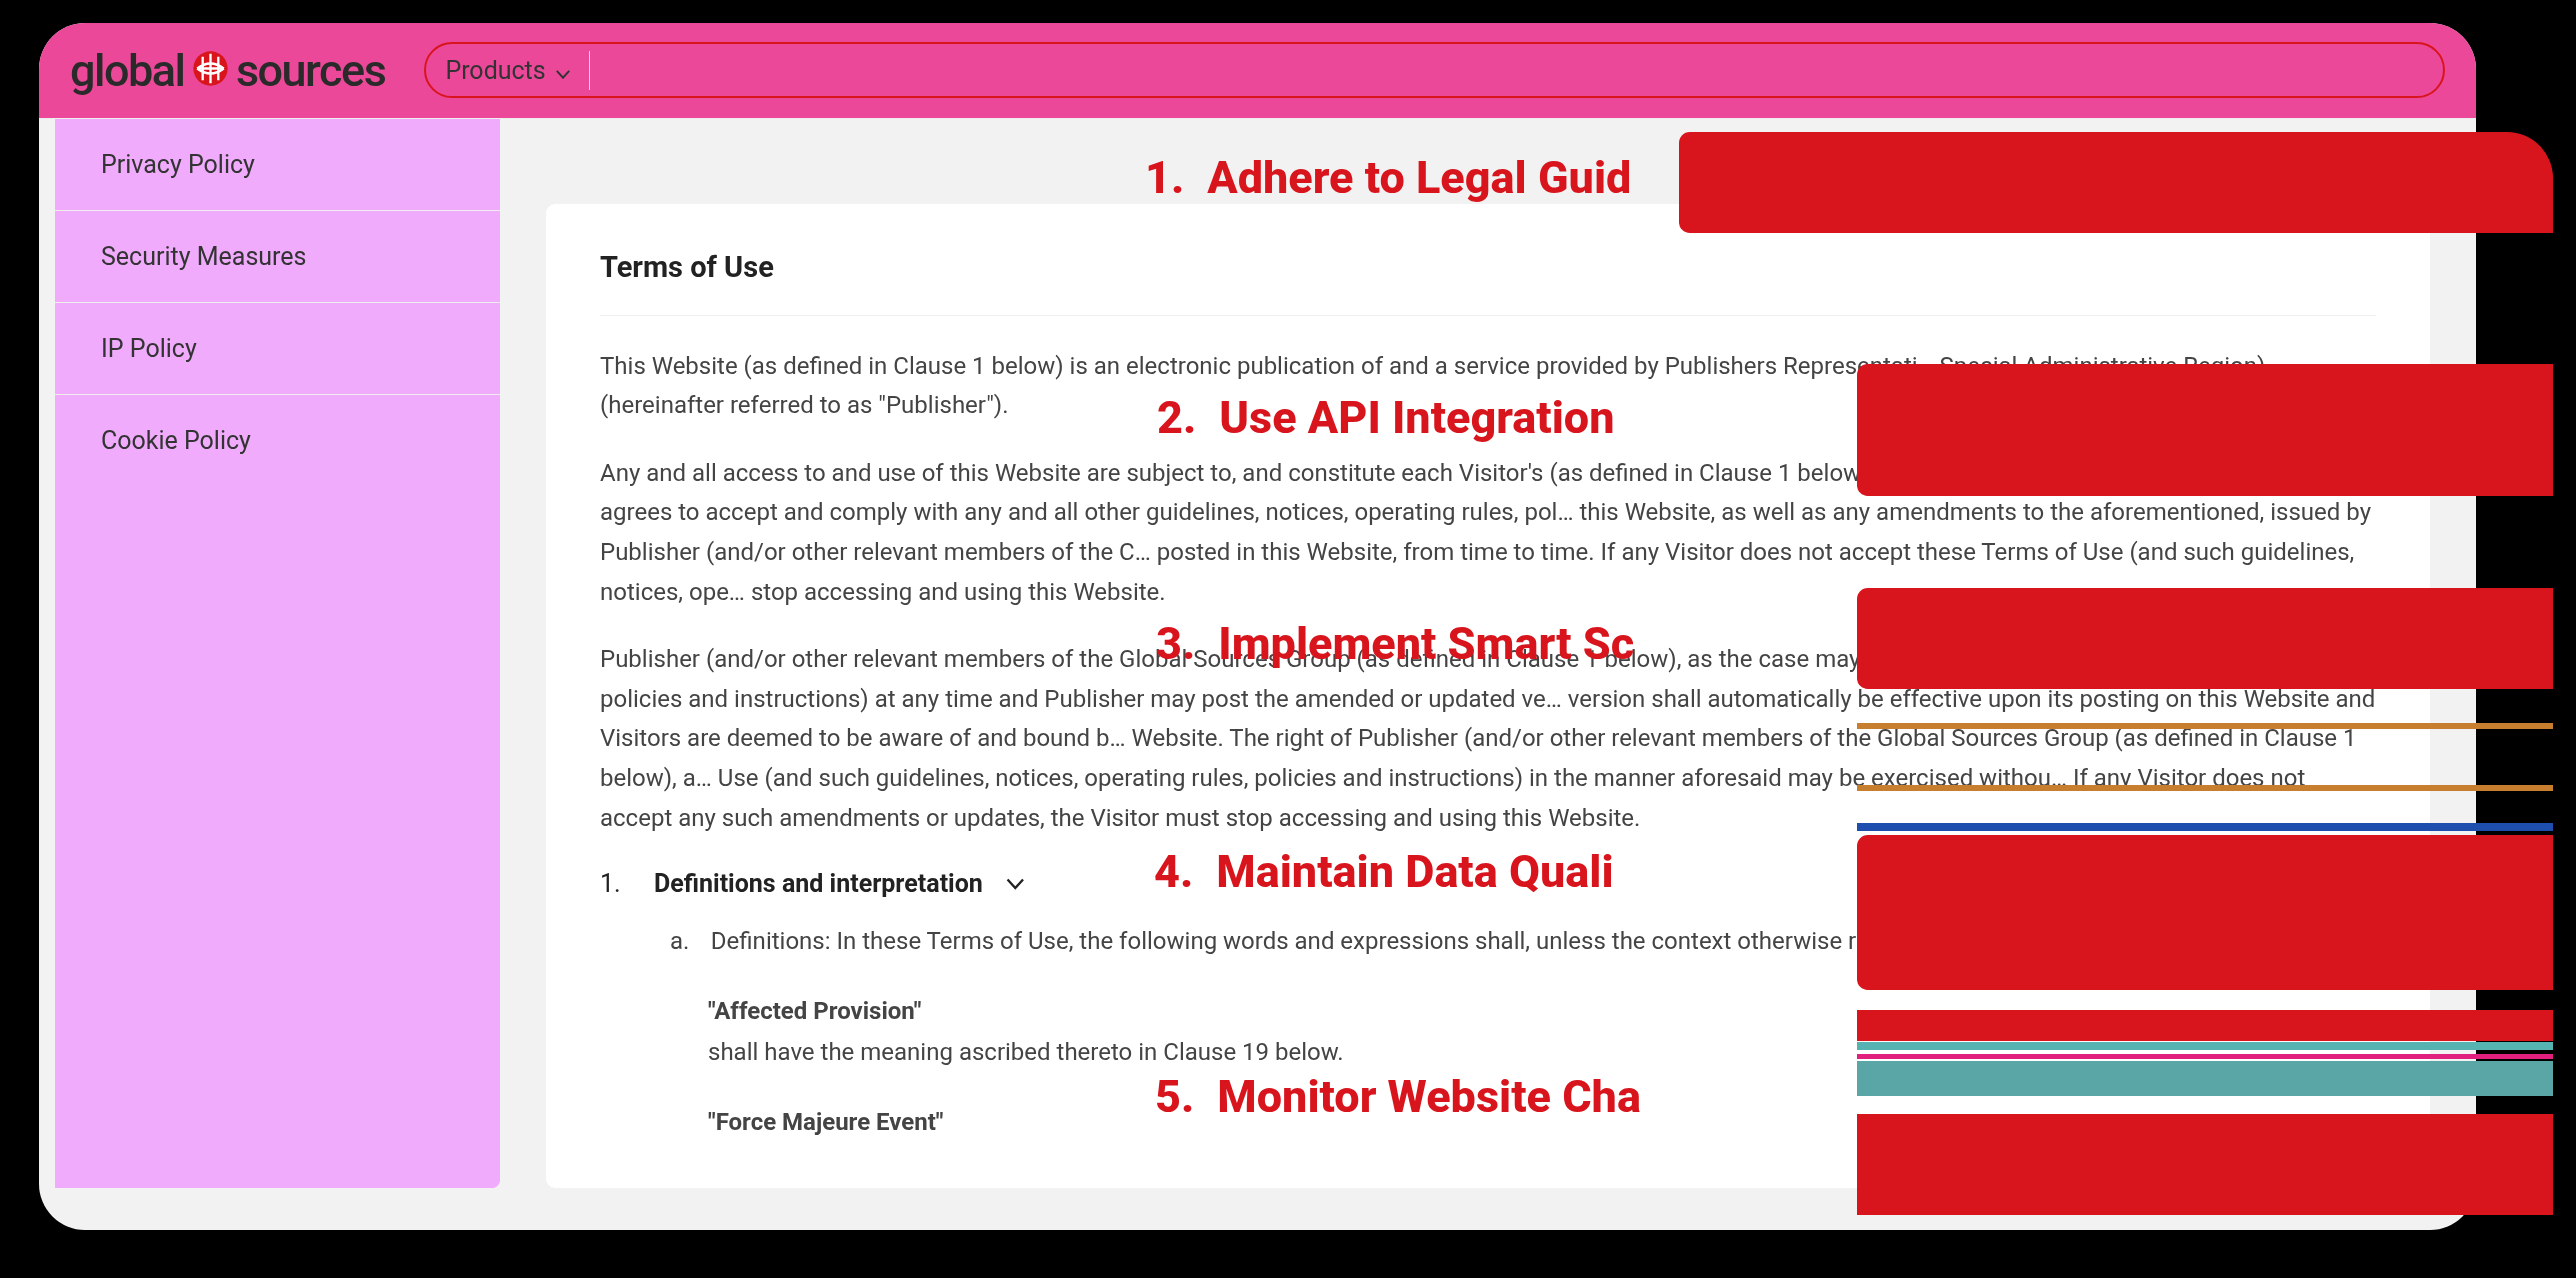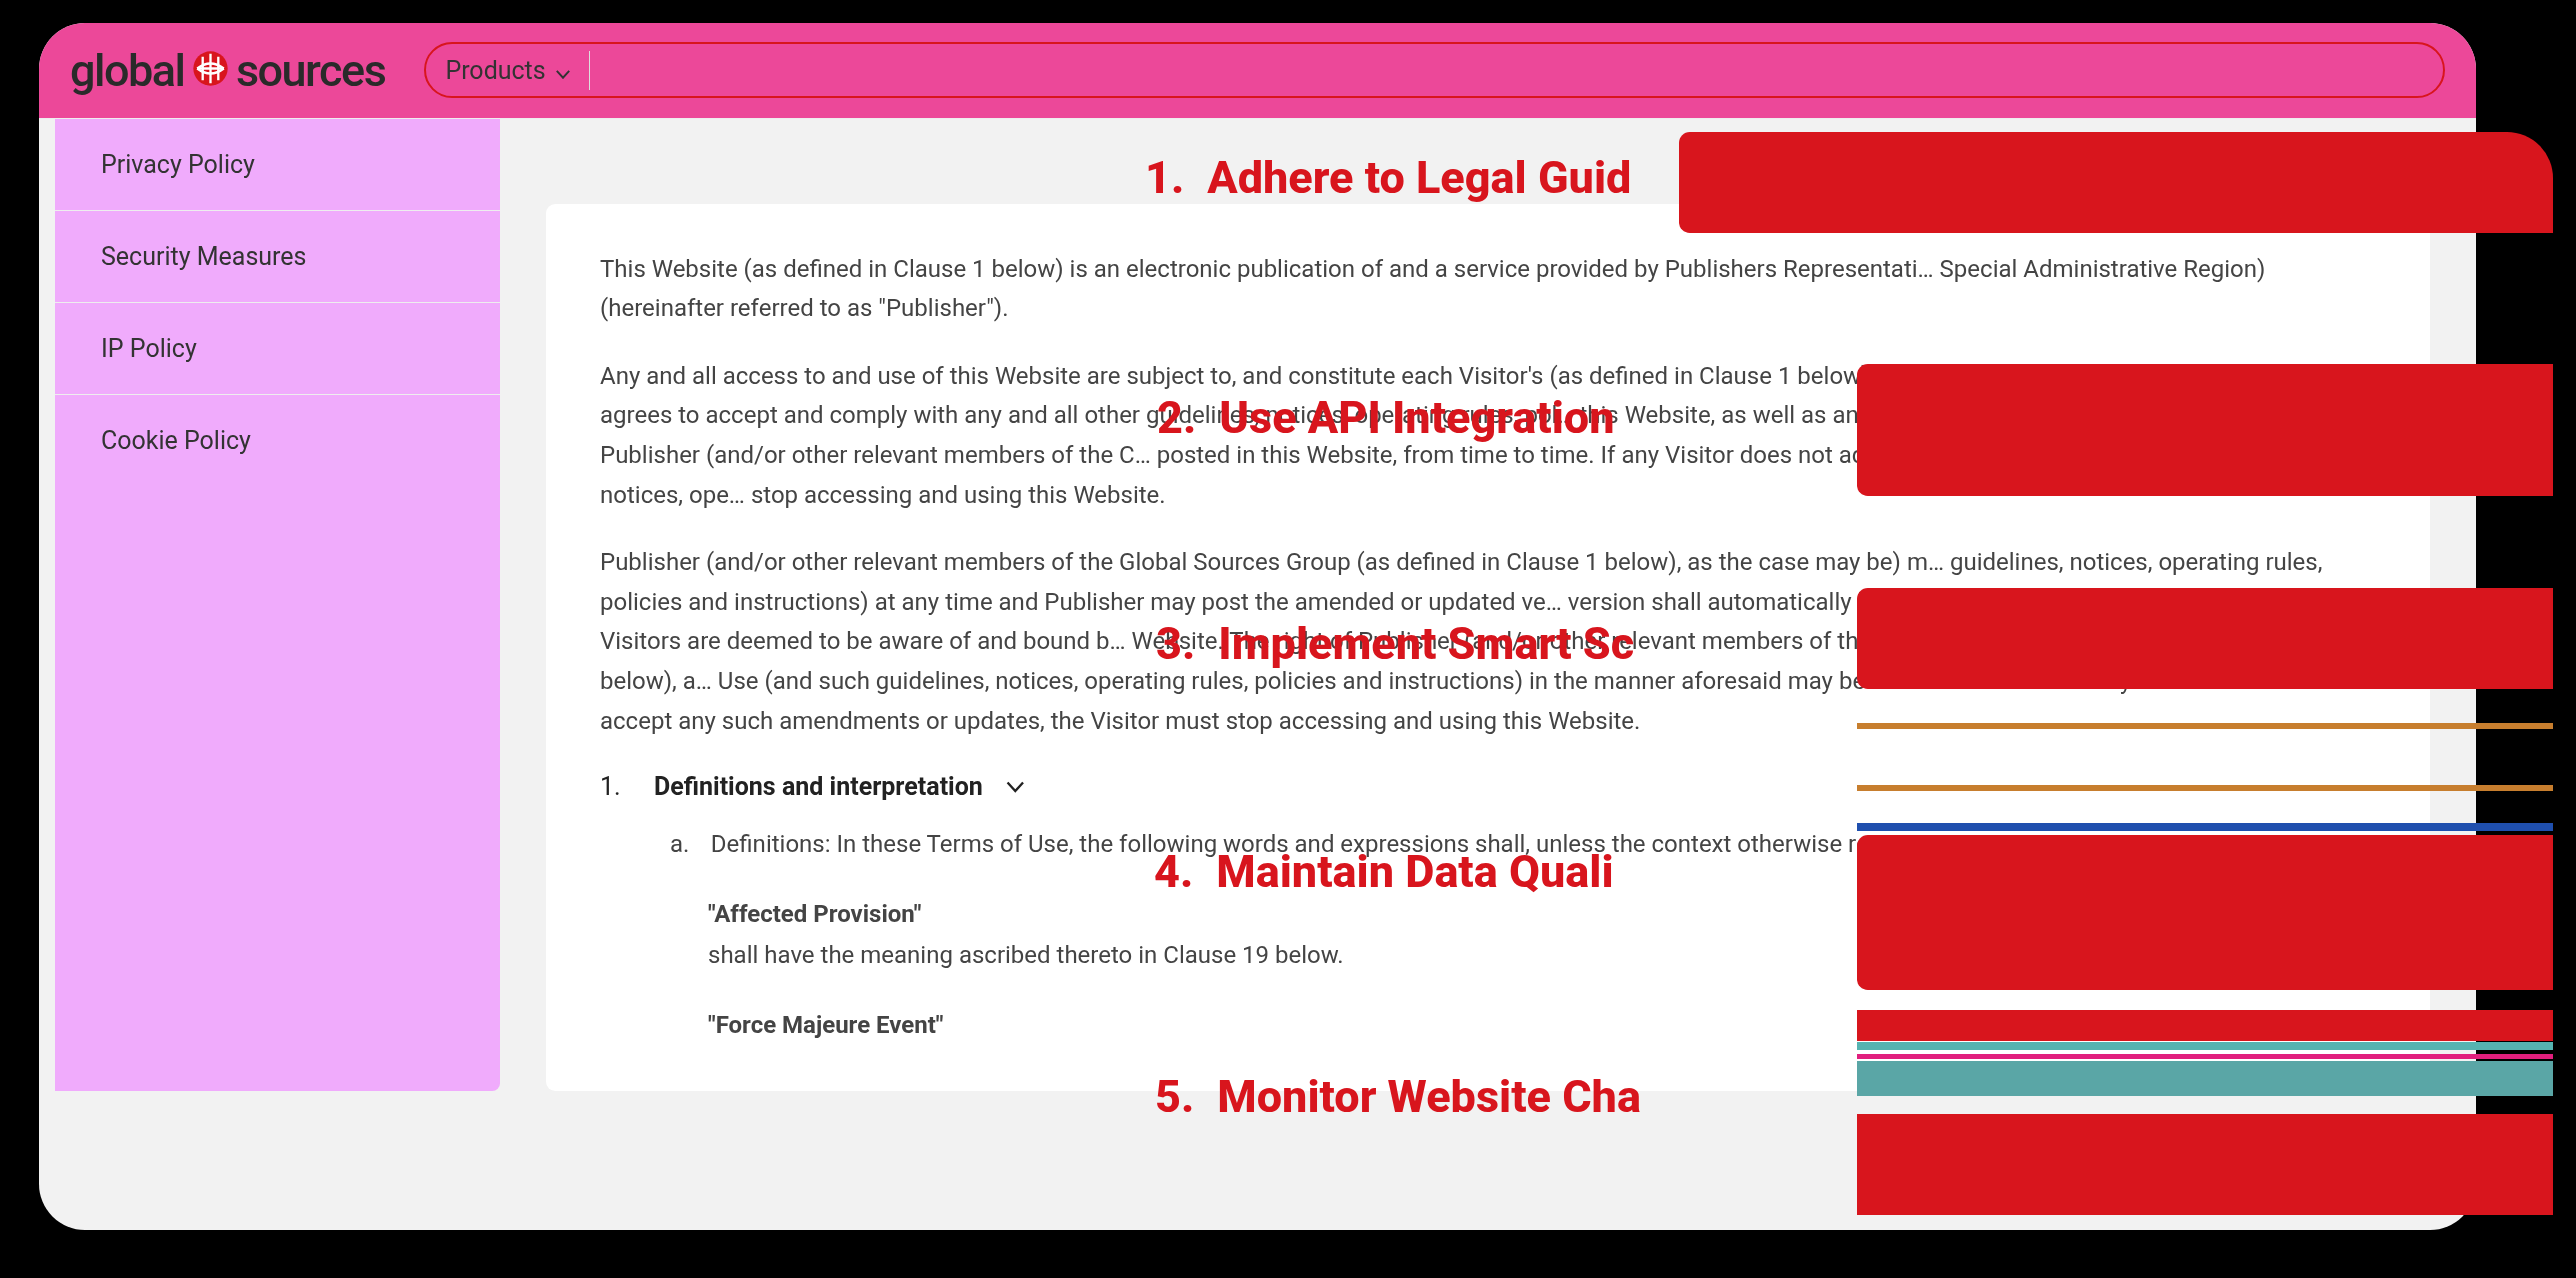--- a/index.html
+++ b/index.html
@@ -213,20 +213,21 @@
   <div class="body-row">
     <div class="sidebar">
       <div class="sidebar-item">Privacy Policy</div>
       <div class="sidebar-item">Security Measures</div>
       <div class="sidebar-item">IP Policy</div>
       <div class="sidebar-item">Cookie Policy</div>
     </div>
 
     <div class="main">
       <div class="card">
+        <div class="card-title">Terms of Use</div>
         <p>This Website (as defined in Clause 1 below) is an electronic publication of and a service provided by Publishers Representati… Special Administrative Region) (hereinafter referred to as "Publisher").</p>
         <p>Any and all access to and use of this Website are subject to, and constitute each Visitor's (as defined in Clause 1 below) ackn… ("Terms of Use"). Each Visitor also agrees to accept and comply with any and all other guidelines, notices, operating rules, pol… this Website, as well as any amendments to the aforementioned, issued by Publisher (and/or other relevant members of the C… posted in this Website, from time to time. If any Visitor does not accept these Terms of Use (and such guidelines, notices, ope… stop accessing and using this Website.</p>
         <p>Publisher (and/or other relevant members of the Global Sources Group (as defined in Clause 1 below), as the case may be) m… guidelines, notices, operating rules, policies and instructions) at any time and Publisher may post the amended or updated ve… version shall automatically be effective upon its posting on this Website and Visitors are deemed to be aware of and bound b… Website. The right of Publisher (and/or other relevant members of the Global Sources Group (as defined in Clause 1 below), a… Use (and such guidelines, notices, operating rules, policies and instructions) in the manner aforesaid may be exercised withou… If any Visitor does not accept any such amendments or updates, the Visitor must stop accessing and using this Website.</p>
         <div class="sec-row">
           <span class="sec-num">1.</span>
           <span class="sec-title">Definitions and interpretation</span>
           <span class="chev">
             <svg width="18.6" height="12.4" viewBox="0 0 24 16">
                 <path d="M2 2 L12 13 L22 2" stroke="#222" stroke-width="3" fill="none"></path>
               </svg>

